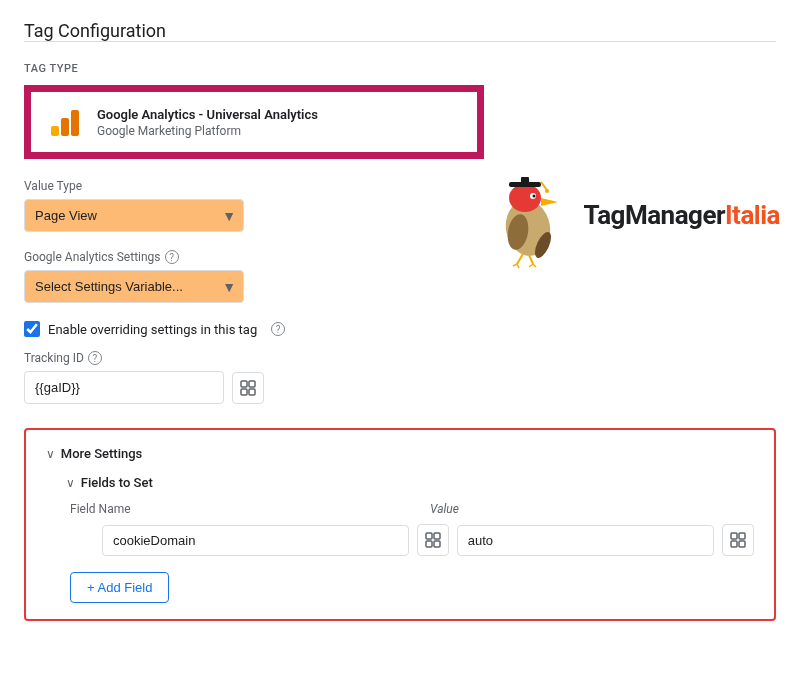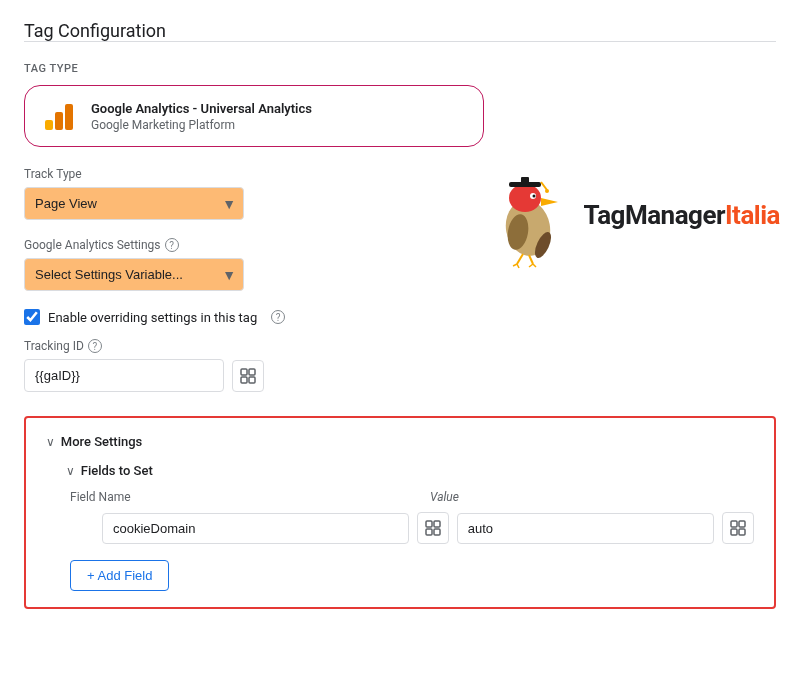--- a/index.html
+++ b/index.html
@@ -29,22 +29,22 @@
     }
     .section-label {
       font-size: 11px;
       color: #5f6368;
       font-weight: 500;
       text-transform: uppercase;
       letter-spacing: 0.5px;
       margin-bottom: 10px;
     }
     .tag-type-box {
-      border: 1px solid #be185d;
-      border-radius: 16px;
+      border: 7px solid #be185d;
+      border-radius: 0;
       padding: 12px 16px;
       display: flex;
       align-items: center;
       gap: 14px;
       margin-bottom: 20px;
       max-width: 460px;
     }
     .ga-icon {
       width: 36px;
       height: 36px;
@@ -293,21 +293,21 @@
         </svg>
       </div>
       <div class="tag-type-info">
         <div class="tag-name">Google Analytics - Universal Analytics</div>
         <div class="tag-sub">Google Marketing Platform</div>
       </div>
     </div>
   </div>
 
   <div class="field-group">
-    <div class="field-label">Track Type</div>
+    <div class="field-label">Value Type</div>
     <div class="select-wrapper">
       <select class="select-field">
         <option>Page View</option>
         <option>Event</option>
         <option>Transaction</option>
         <option>Social</option>
         <option>Timing</option>
       </select>
       <span class="select-arrow">▼</span>
     </div>

